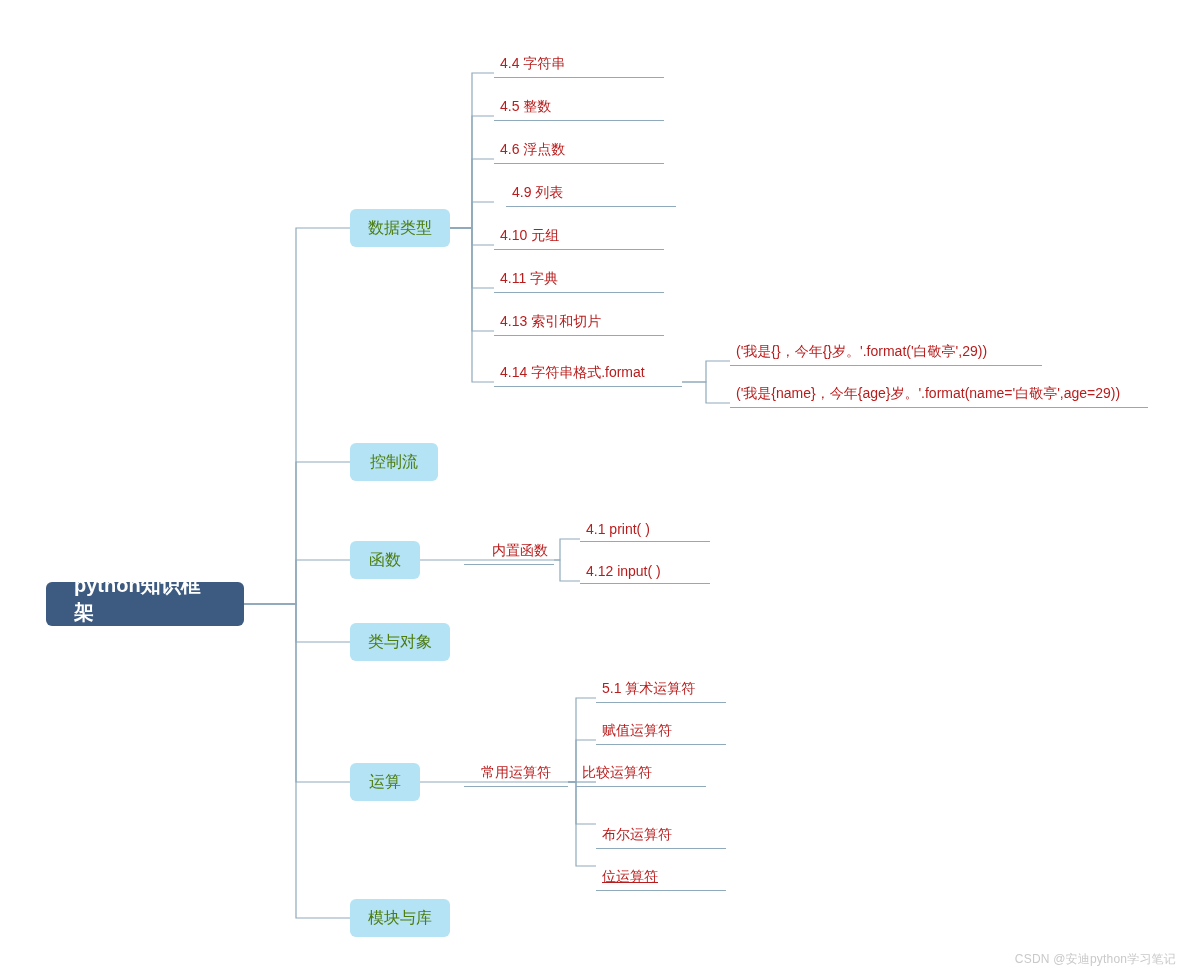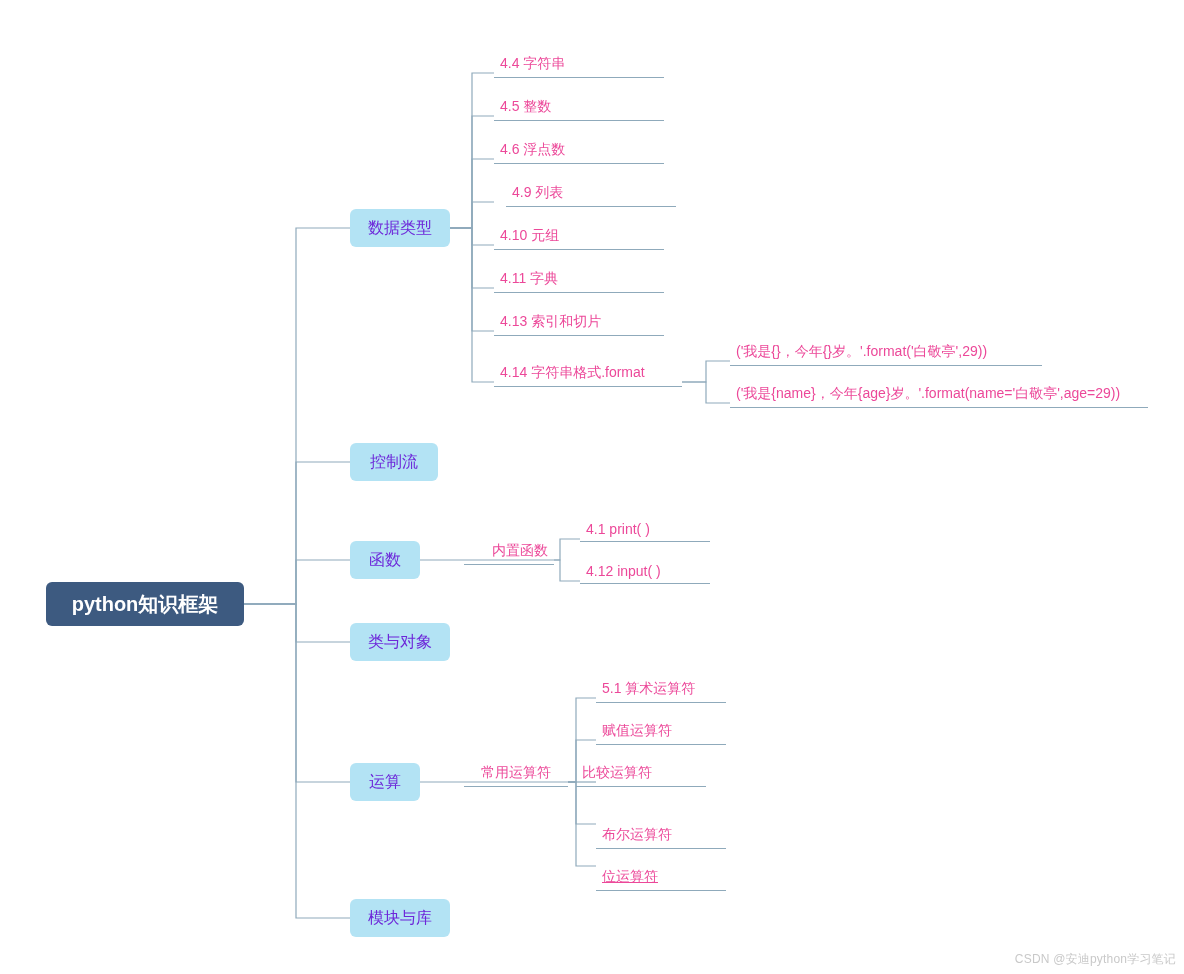--- a/index.html
+++ b/index.html
@@ -14,38 +14,38 @@
     overflow: hidden;
   }
   .root-node {
     position: absolute;
     background: #3d5a80;
     color: #ffffff;
     font-size: 20px;
     font-weight: bold;
     border-radius: 6px;
     display: flex;
-    align-items: center;
+    align-items: flex-end;
     justify-content: center;
-    padding: 0 14px;
+    padding: 0 28px;
   }
   .branch-node {
     position: absolute;
     background: #b3e3f4;
-    color: #6d28d9;
+    color: #4d7c0f;
     font-size: 16px;
     border-radius: 6px;
     display: flex;
     align-items: center;
     justify-content: center;
     padding: 0 12px;
   }
   .underline-node {
     position: absolute;
-    color: #ec4899;
+    color: #b91c1c;
     font-size: 14px;
     border-bottom: 1px solid #8faabb;
     padding: 4px 6px 4px 6px;
     white-space: nowrap;
   }
   svg.connectors {
     position: absolute;
     left: 0; top: 0;
     width: 1184px;
     height: 974px;

